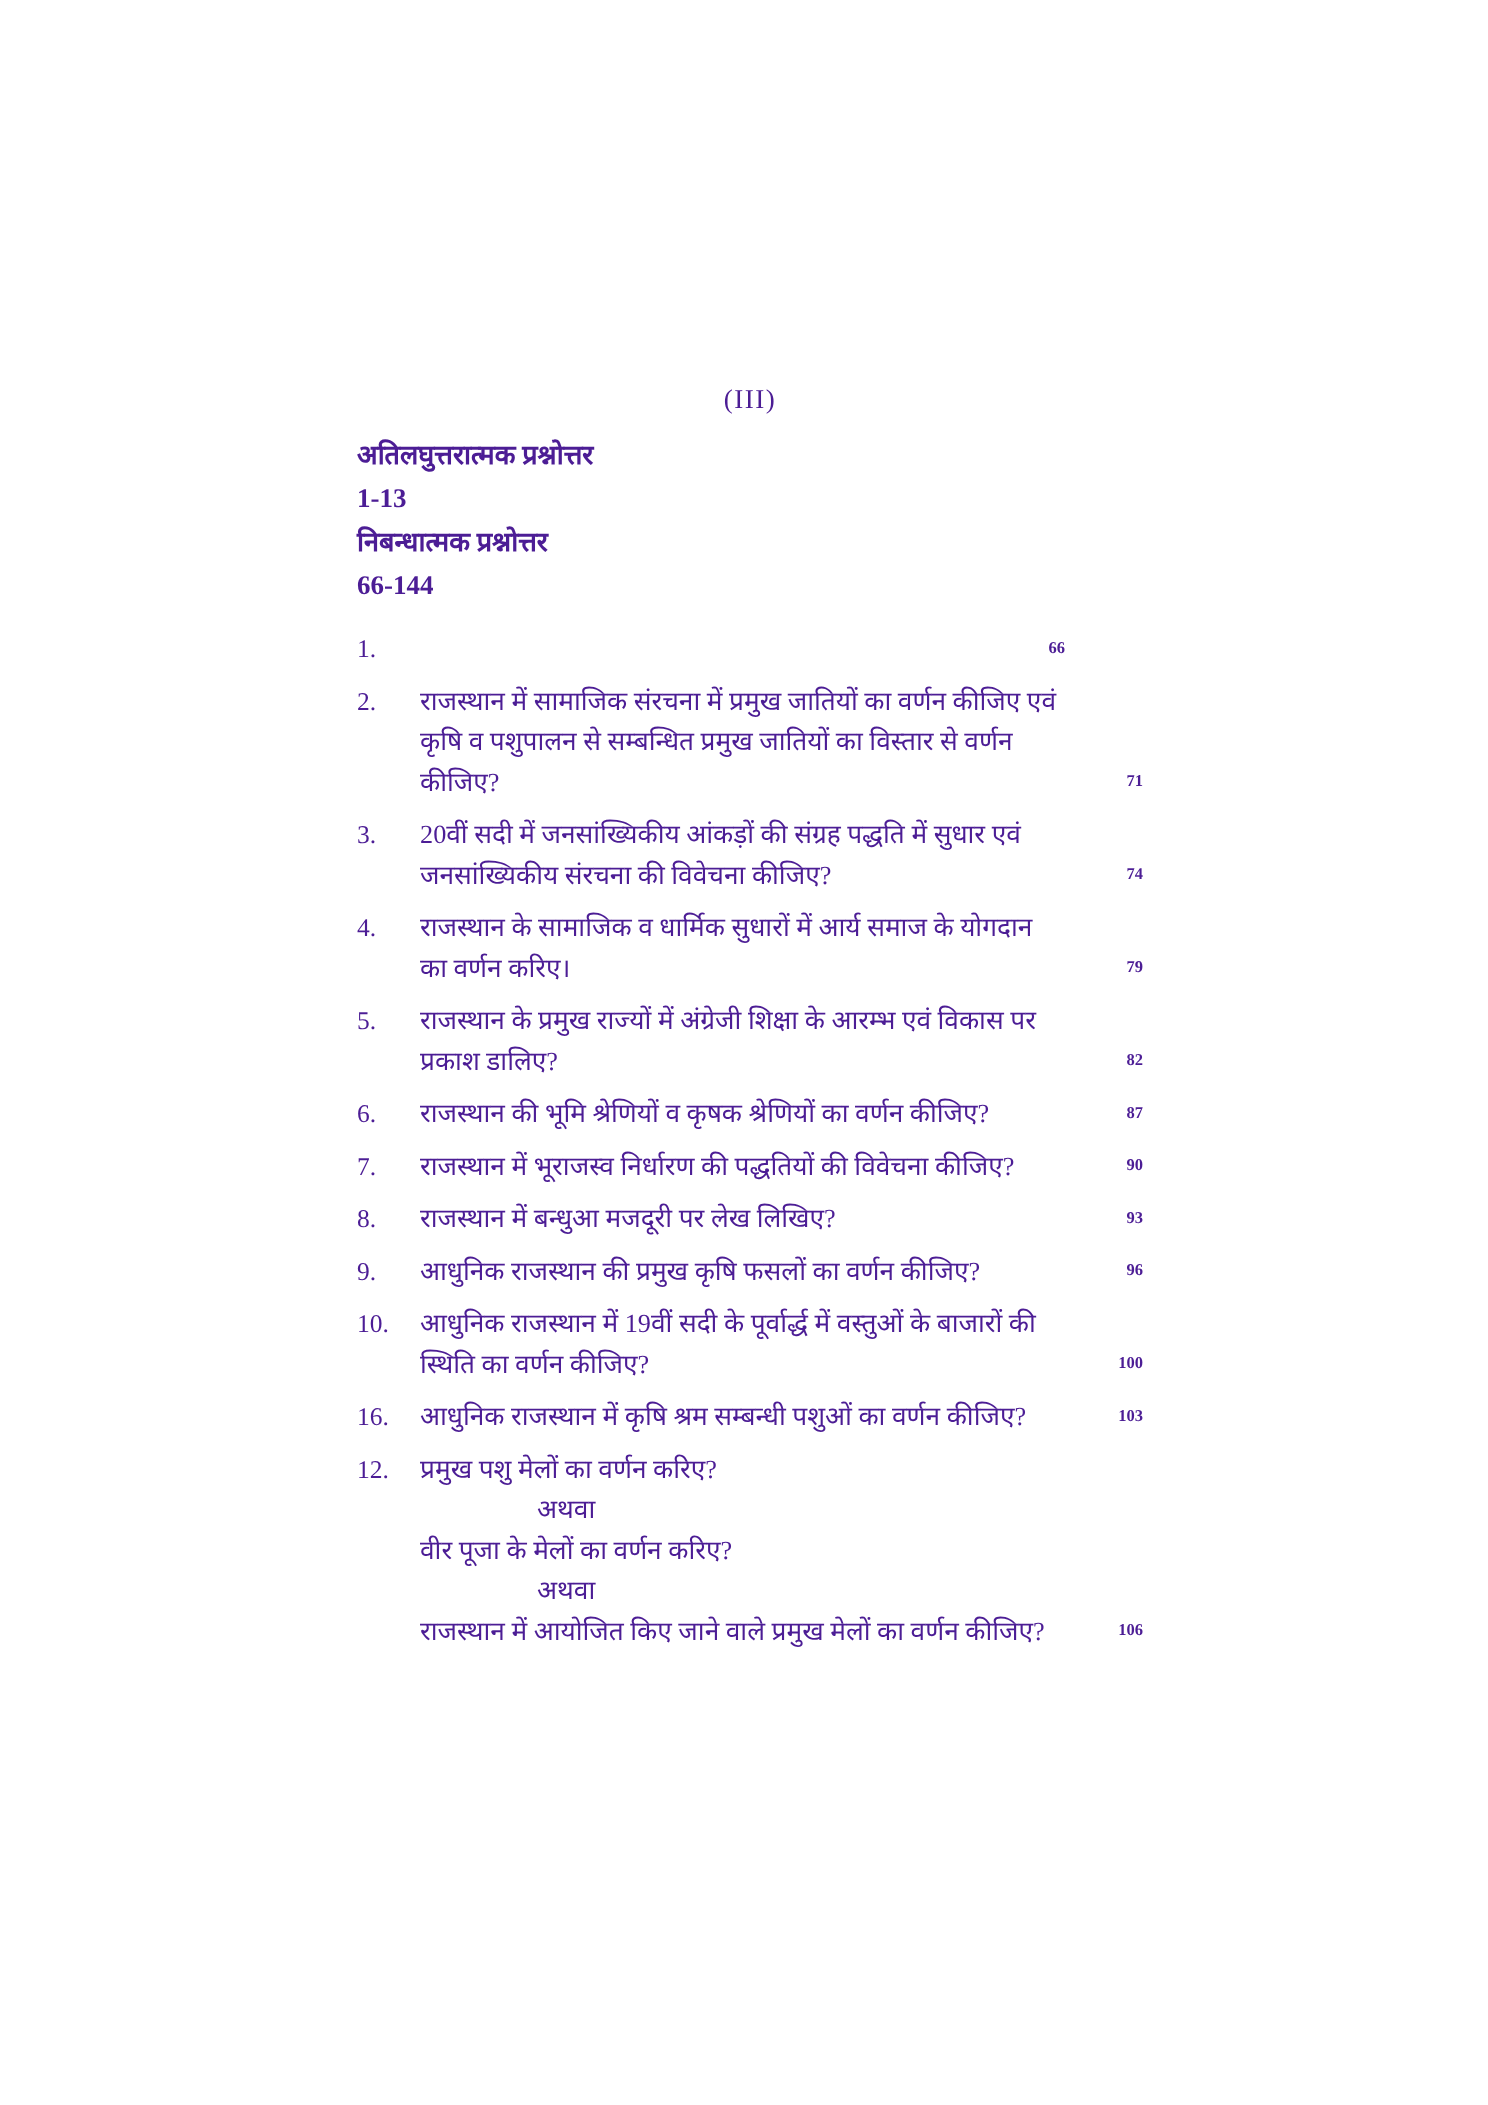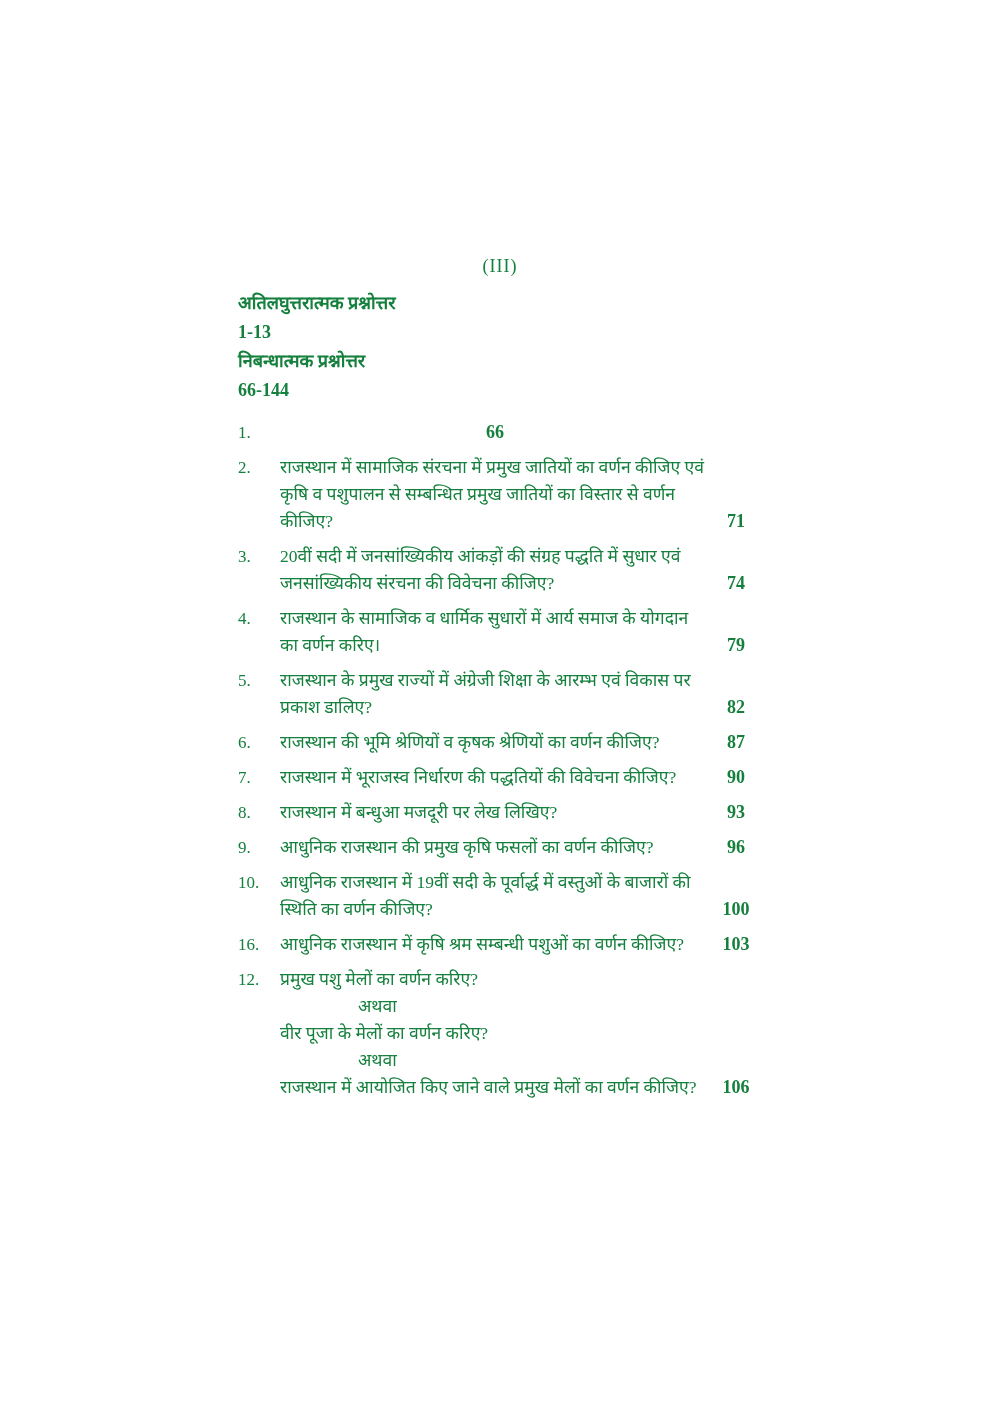--- a/index.html
+++ b/index.html
@@ -1,17 +1,17 @@
 <!DOCTYPE html>
 <html><head>
 <meta charset="utf-8">
 <style>
   html,body{margin:0;padding:0;background:#e8e8e8;}
   .page{
-    width:992px;height:1403px;background:#ffffff;color:#15803d;
+    width:992px;height:1403px;background:#ffffff;color:#4c1d95;
     font-family:"Liberation Serif","DejaVu Serif",serif;
     position:relative;box-sizing:border-box;padding-top:256px;
     margin:0 auto;overflow:hidden;
   }
   .content{width:524px;margin-left:238px;}
   .page-num{
     text-align:center;font-size:18px;letter-spacing:1px;margin-bottom:12px;
   }
   .title-wrap{display:flex;justify-content:center;margin-bottom:40px;}
   .title-box{
@@ -29,22 +29,22 @@
   .items{}
   .item{
     display:grid;grid-template-columns:42px 1fr 52px;
     margin-bottom:8px;
   }
   .item-num{font-size:17px;line-height:27px;}
   .item-body{font-size:17.5px;}
   .line{line-height:27px;}
   .line.alt{padding-left:78px;}
   .item-page{
-    align-self:end;text-align:center;
-    font-weight:bold;font-size:18px;line-height:27px;
+    align-self:end;text-align:right;
+    font-weight:bold;font-size:11px;line-height:27px;
   }
 </style>
 </head>
 <body>
 
 <div class="page">
   <div class="content">
     <div class="page-num">(III)</div>
     <div class="sections" id="sections">
         <div class="sec-row">

